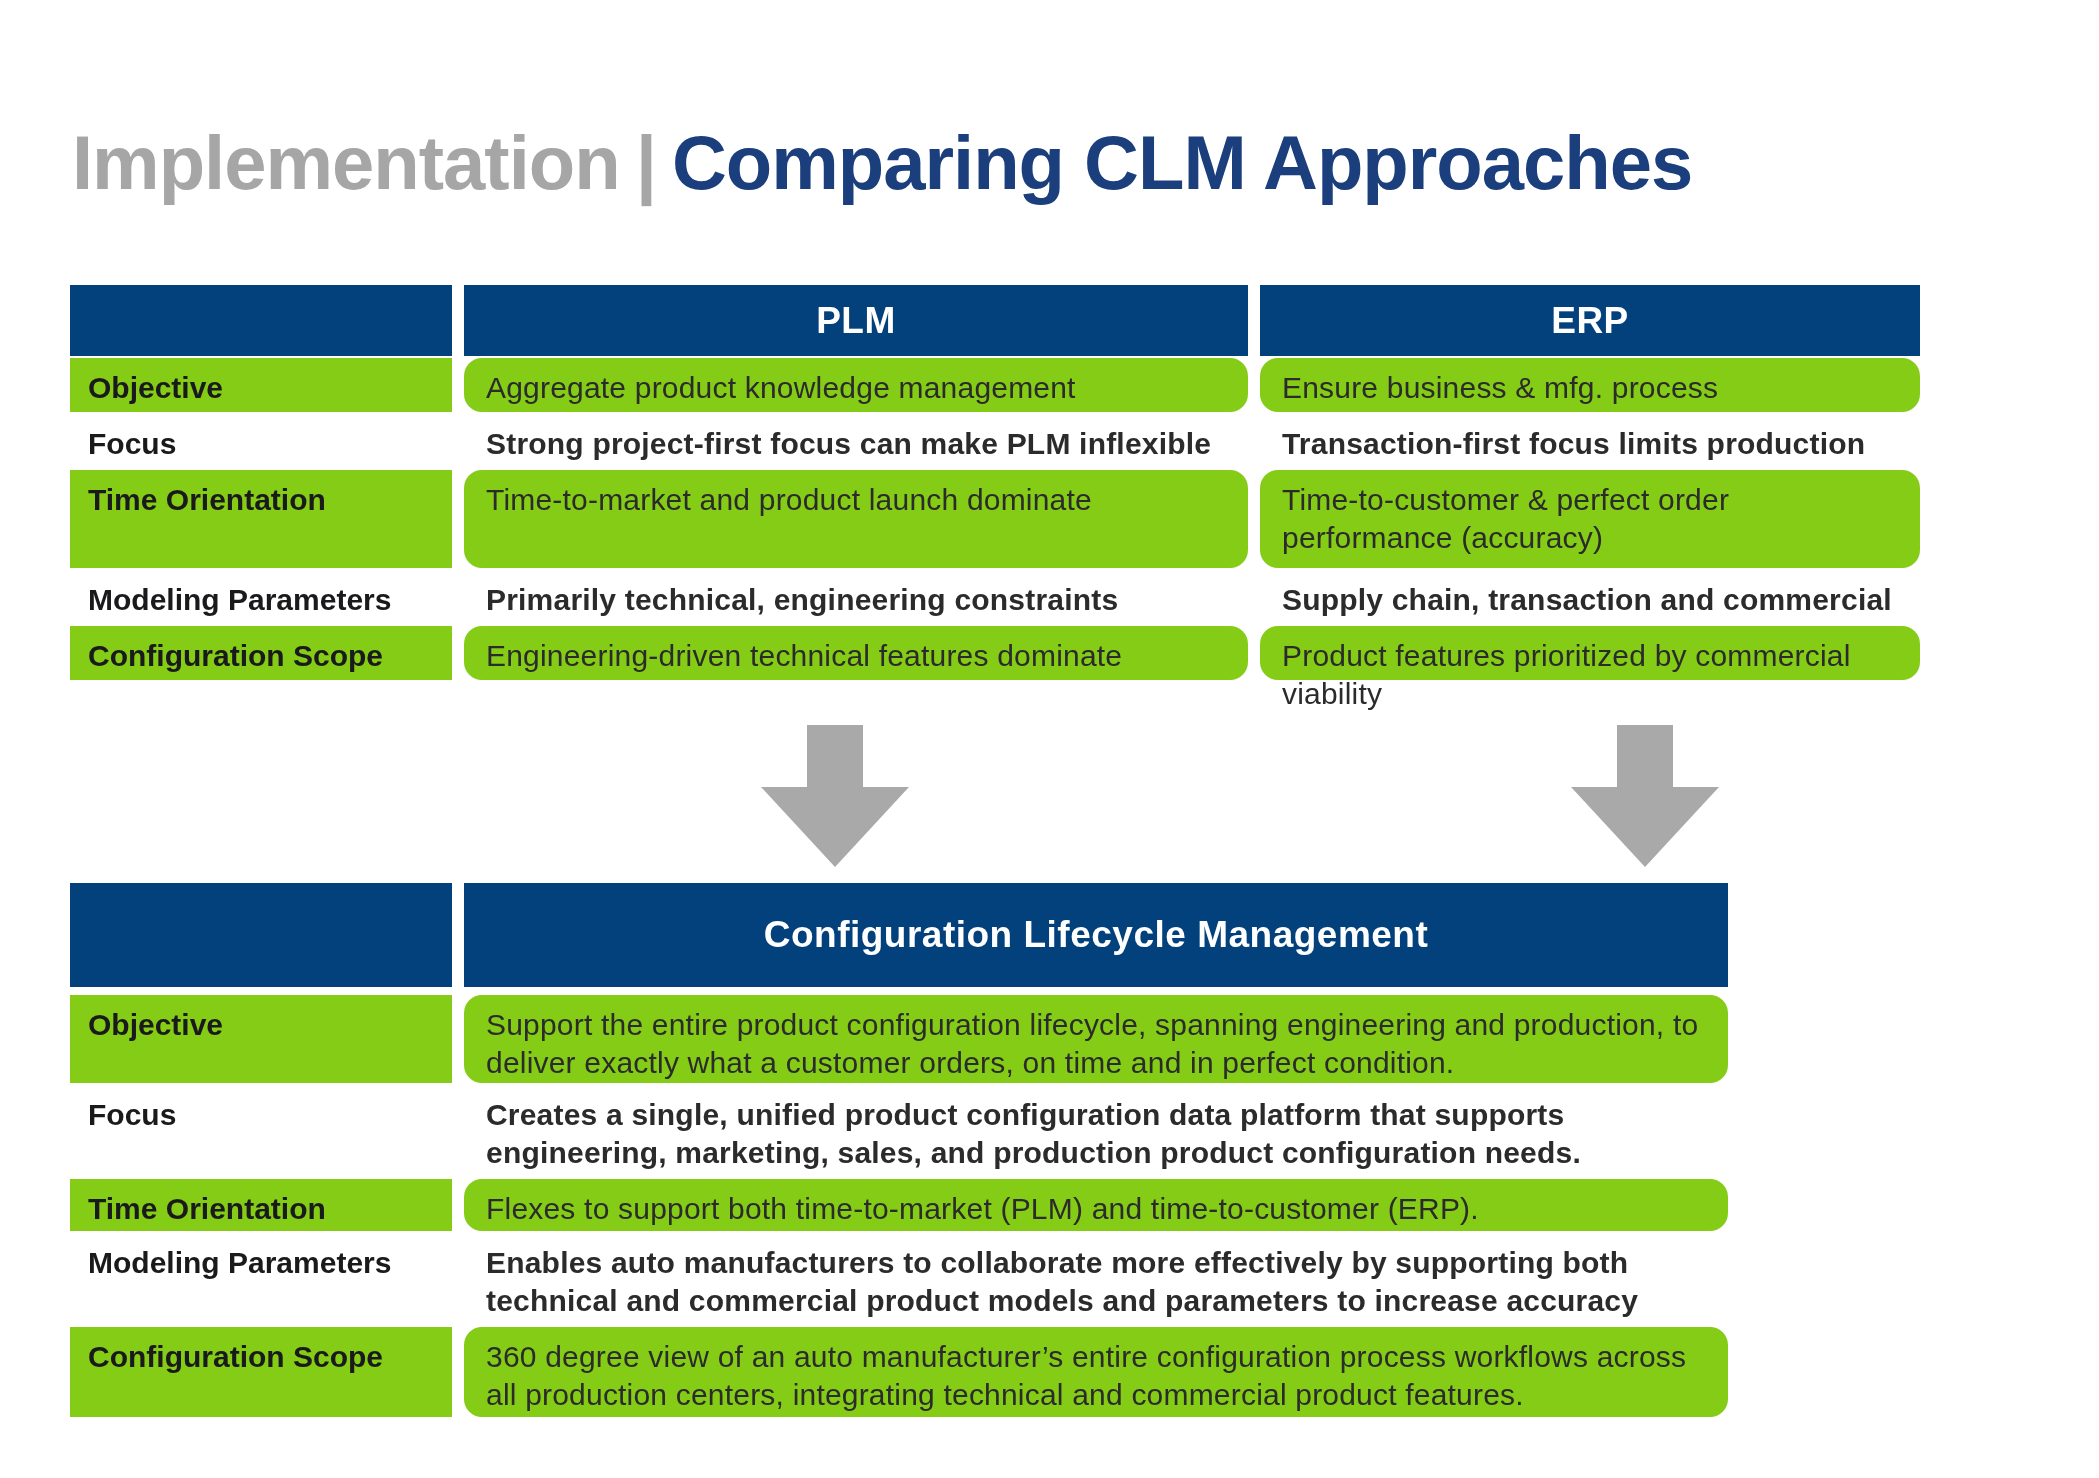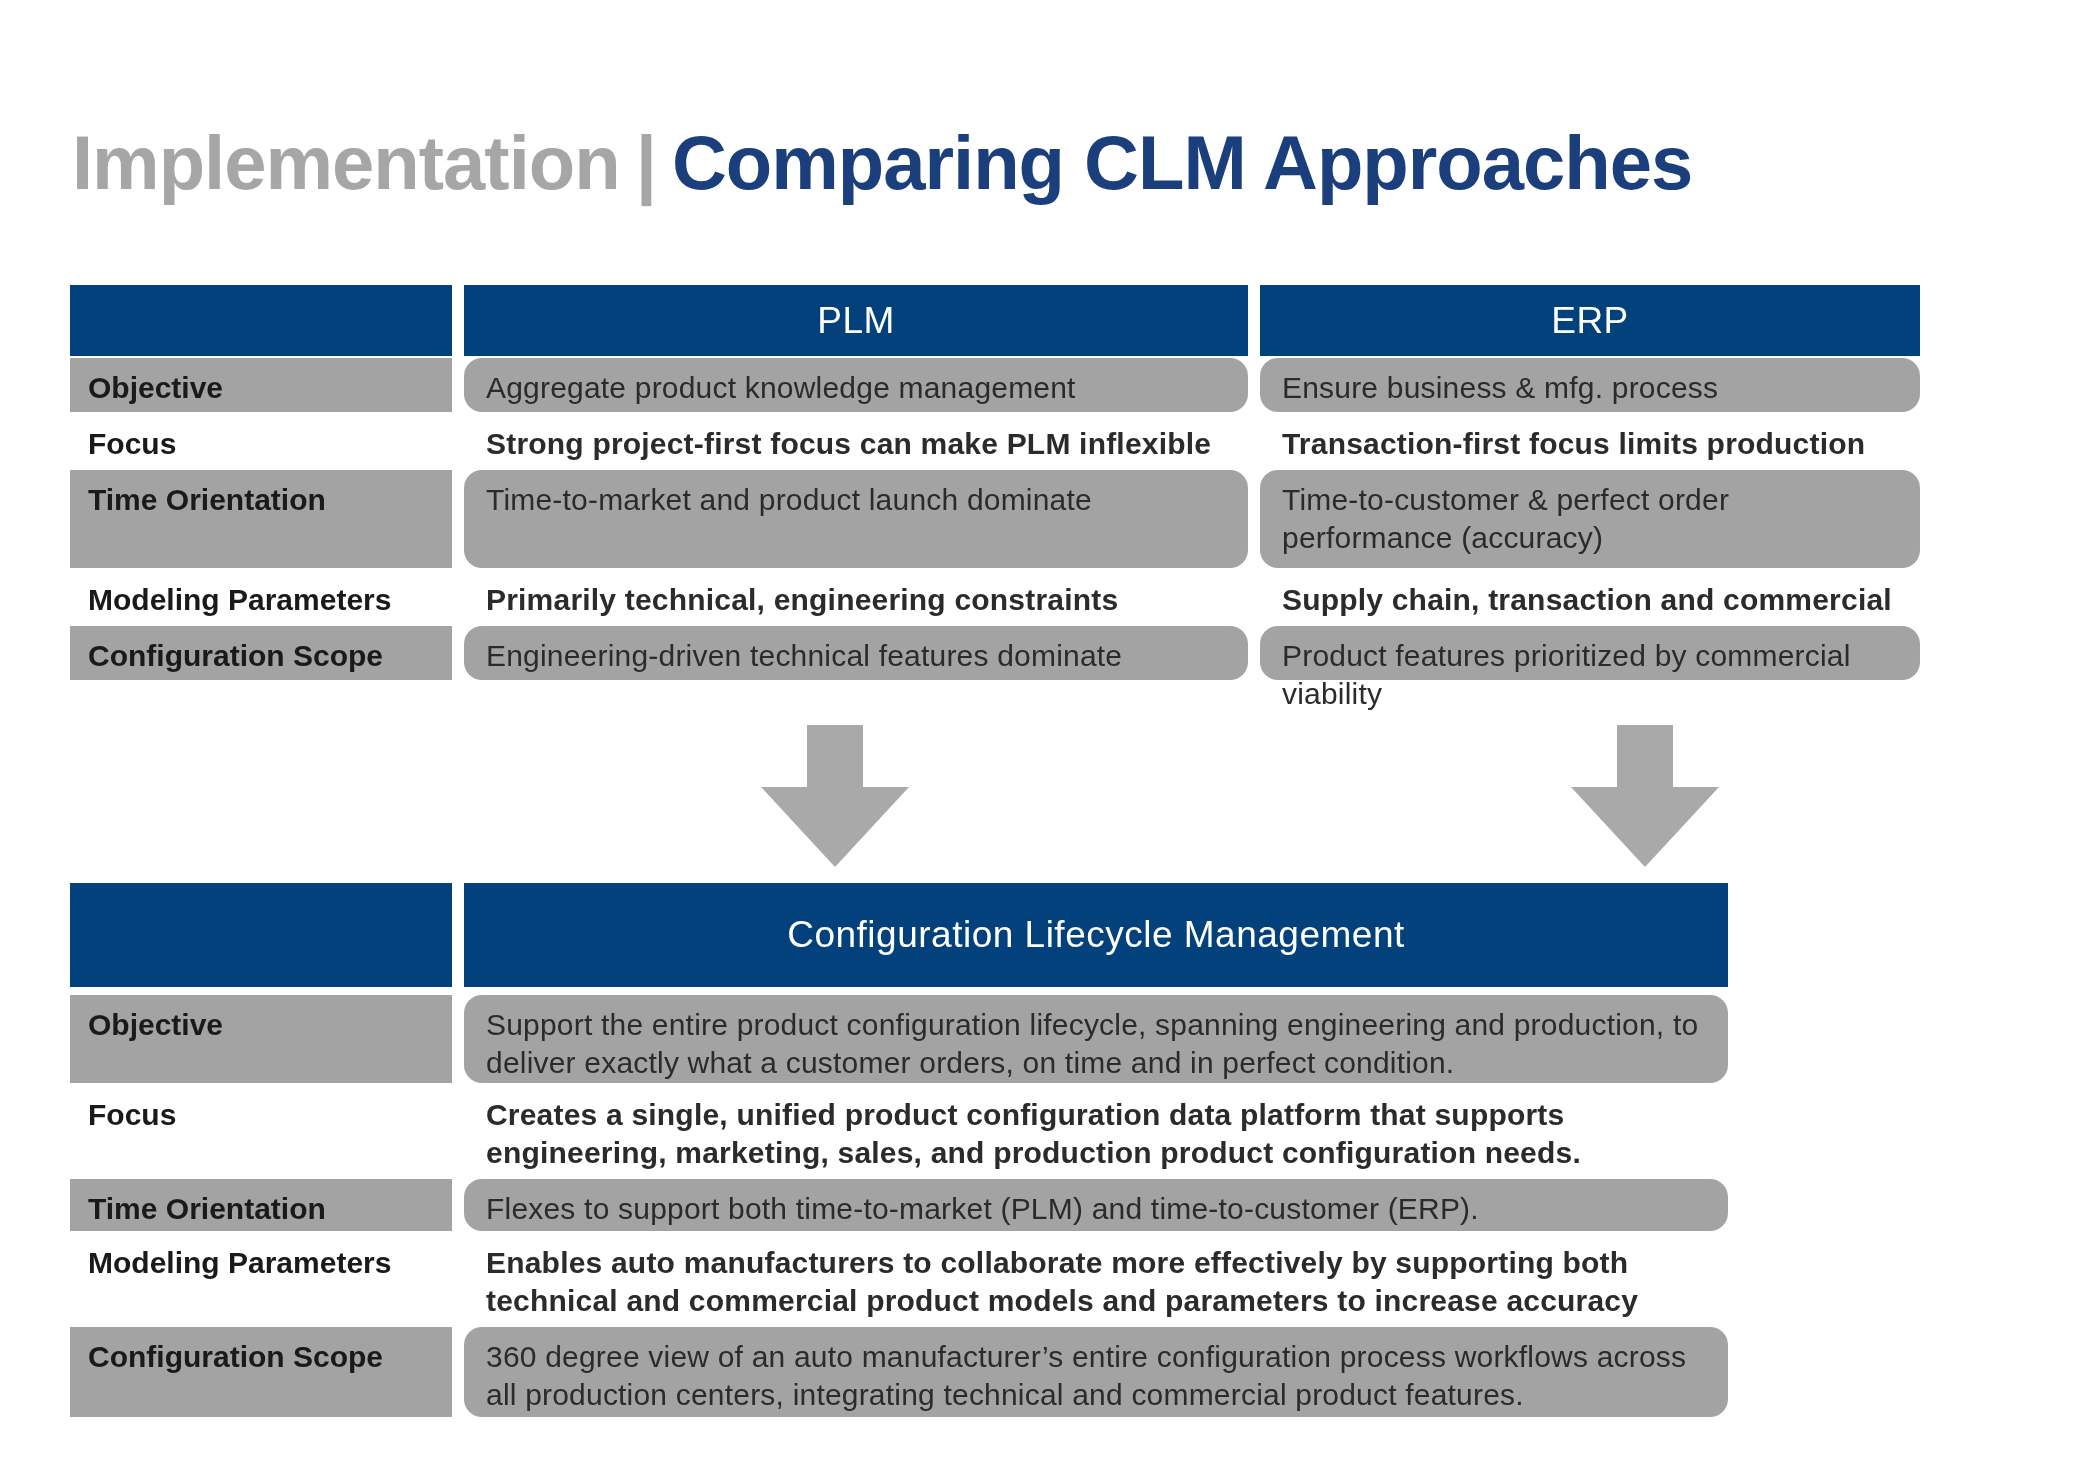--- a/index.html
+++ b/index.html
@@ -16,23 +16,23 @@
   .tbl{position:absolute;left:70px;width:1978px;}
   .tbl1{top:285px;}
   .tbl2{top:883px;}
   .trow{display:flex;gap:12px;margin-bottom:2px;}
   .cell{box-sizing:border-box;}
   .c1{width:382px;}
   .c2{width:784px;}
   .c3{width:660px;}
   .c2w{width:1264px;}
   .navy{background:#03417c;}
-  .gray{background:#a3a3a3;}
+  .gray{background:#84cc16;}
   .white{background:#ffffff;font-weight:bold;}
-  .hdrcell{display:flex;align-items:center;justify-content:center;color:#ffffff;font-size:37px;font-weight:normal;letter-spacing:0.5px;}
+  .hdrcell{display:flex;align-items:center;justify-content:center;color:#ffffff;font-size:37px;font-weight:bold;letter-spacing:0.5px;}
   .h71{height:71px;}
   .h104{height:104px;margin-bottom:8px;}
   .h54{height:54px;}
   .h98{height:98px;}
   .h88{height:88px;}
   .h92{height:92px;}
   .h52{height:52px;}
   .h90{height:90px;}
   .lbl{font-size:30px;font-weight:bold;color:#1a1a1c;padding:11px 8px 0 18px;line-height:38px;}
   .val{font-size:30px;color:#2b2b2b;padding:11px 28px 0 22px;line-height:38px;letter-spacing:0.2px;border-radius:18px;}

